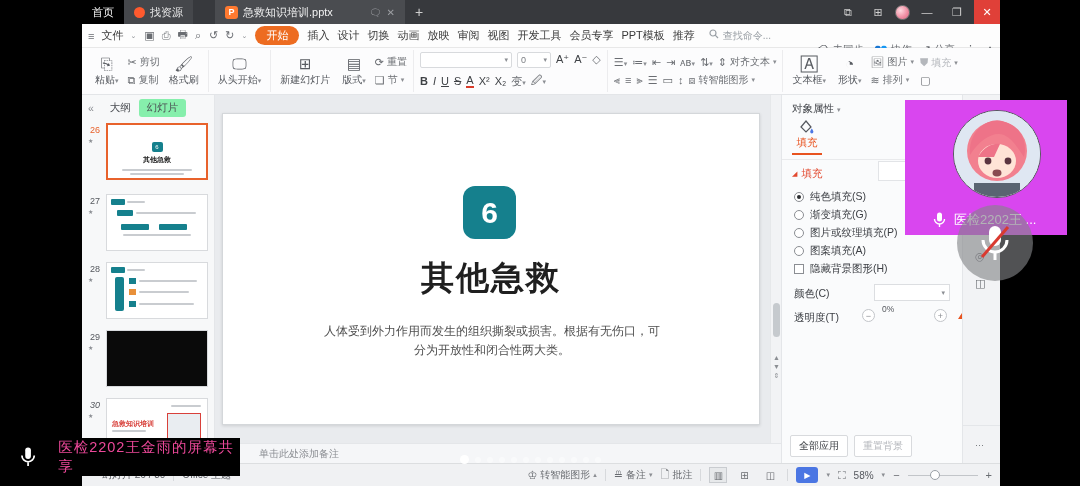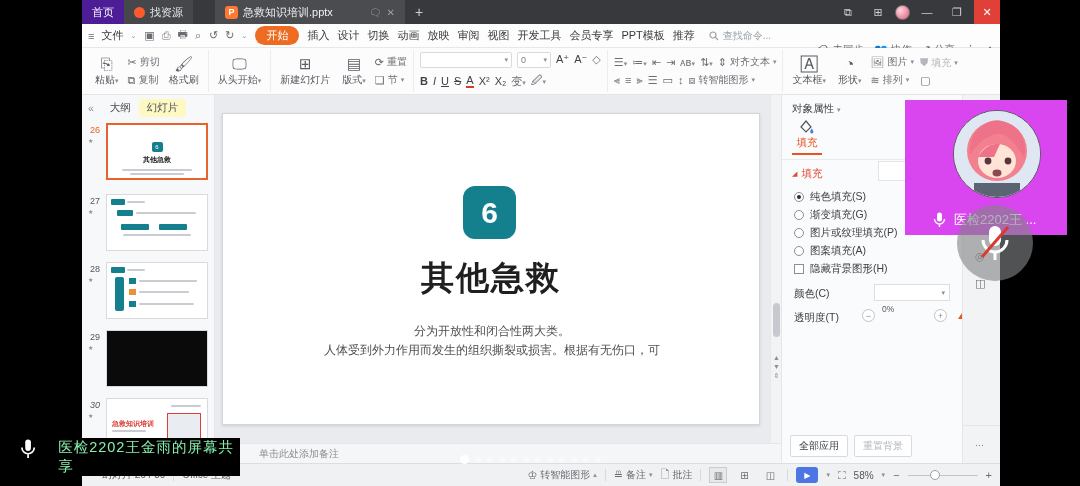--- a/index.html
+++ b/index.html
@@ -5,57 +5,57 @@
   * { margin:0; padding:0; box-sizing:border-box; }
   html,body { background:#000; }
   body { font-family:"Liberation Sans","DejaVu Sans",sans-serif; }
   .stage { position:relative; width:1080px; height:486px; background:#000; overflow:hidden; }
   .abs { position:absolute; }
   .window { position:absolute; left:82px; top:0; width:918px; height:486px; background:#fff; overflow:hidden; }
 
   
   .tabbar { position:absolute; left:0; top:0; width:918px; height:24px; background:#37393d; display:flex; align-items:stretch; color:#dcdcdc; font-size:11px; }
   .tab { display:flex; align-items:center; gap:5px; padding:0 10px; }
-  .tab-home { background:#4c1d95; color:#fff;text-align:right; }
+  .tab-home { background:#000000; color:#fff;text-align:right; }
   .tab-res  { background:#45474b; color:#e8e8e8; }
   .tab-doc  { background:#4a4c50; color:#f2f2f2; margin-left:22px; width:190px; }
   .doc-ico { width:13px; height:13px; background:#ff7a30; border-radius:3px; color:#fff; font-size:9px; font-weight:bold; display:flex; align-items:center; justify-content:center; }
   .tab-doc .dim { color:#9d9fa3; font-size:10px; }
   .tabbar-right { margin-left:auto; display:flex; align-items:center; gap:4px; padding-right:0; }
   .winbtn { width:26px; height:24px; display:flex; align-items:center; justify-content:center; color:#cfcfcf; font-size:11px; }
   .winbtn.close { background:#e04038; color:#fff; }
   .mini-avatar { width:15px; height:15px; border-radius:50%; background:radial-gradient(circle at 35% 35%, #ffd9e0, #ef8aa0 60%, #d96a85); border:1px solid #777; }
 
   
   .menubar { position:absolute; left:0; top:24px; width:918px; height:24px; background:#fdfdfd; border-bottom:1px solid #e8e8e8; display:flex; align-items:center; font-size:11px; color:#3a3a3a; padding:0 6px; gap:8px; }
   .menubar .grp { display:flex; align-items:center; gap:7px; }
   .gico { color:#6a6d72; font-size:11px; }
   .pill-start { background:#ed6c21; color:#fff; border-radius:10px; padding:2px 11px; font-size:11px; }
   .menu-item { color:#3a3a3a; }
-  .searchbox { display:flex; align-items:center; gap:4px; color:#9aa0a6; font-size:10px; margin-left:6px; }
+  .searchbox { display:flex; align-items:flex-start; gap:4px; color:#9aa0a6; font-size:10px; margin-left:6px; }
   .menubar-right { margin-left:auto; display:flex; align-items:center; gap:10px; color:#4a4d52; font-size:10.5px;margin-top:28px; }
 
   
   .toolbar { position:absolute; left:0; top:48px; width:918px; height:47px; background:#fcfcfd; border-bottom:1px solid #e3e5e8; display:flex; align-items:stretch; padding:2px 4px; color:#55585e; font-size:10px; }
   .tgroup { display:flex; align-items:center; gap:6px; padding:0 6px; border-right:1px solid #ececee; }
   .bigbtn { display:flex; flex-direction:column; align-items:center; justify-content:center; gap:2px; padding:0 3px; }
   .bigbtn .bico { font-size:15px; color:#595c62; line-height:15px; }
   .tcol { display:flex; flex-direction:column; justify-content:center; gap:4px; }
   .trow { display:flex; align-items:center; gap:5px; }
   .sbtn { display:flex; align-items:center; gap:3px; color:#6a6d72; }
   .sbtn .i { font-size:11px; }
   .combo { border:1px solid #d8dadd; background:#fff; border-radius:2px; height:16px; display:flex; align-items:center; justify-content:space-between; padding:0 3px; color:#7a7d82; font-size:9px; }
   .fmt { font-size:11px; color:#3f4246; }
   .caret { font-size:7px; color:#8b8e93; }
   .gray { color:#b4b7bc; }
 
   
   .sidebar { position:absolute; left:0; top:95px; width:133px; height:348px; background:#f7f8f9; border-right:1px solid #e4e6e9; overflow:hidden; }
   .side-head { display:flex; align-items:center; height:26px; padding:0 6px; gap:8px; font-size:10.5px; color:#4a4d52; }
-  .side-tab-active { background:#fef9c3; border-radius:3px; padding:2px 8px; }
+  .side-tab-active { background:#86efac; border-radius:3px; padding:2px 8px; }
   .thumb-wrap { position:absolute; left:24px; width:102px; height:57px; background:#fff; border:1px solid #d8dadd; overflow:hidden; }
   .thumb-wrap.sel { border:2px solid #e8622c; }
   .tnum { position:absolute; left:4px; width:18px; text-align:center; font-size:9px; color:#55585e; }
   .tnum.sel { color:#e8622c; }
   .tstar { position:absolute; left:6px; font-size:6px; color:#8b8e93; }
   .mini-badge { background:#15808d; color:#fff; border-radius:2px; font-size:6px; display:inline-flex; align-items:center; justify-content:center; width:11px; height:10px; }
   .mini-line { background:#c9ccd0; height:2px; border-radius:1px; }
   .mini-btn { background:#15808d; height:6px; border-radius:1px; }
 
   
@@ -100,21 +100,21 @@
   .viewbox.on { border-color:#c9ccd0; background:#e7e9eb; }
   .playbtn { width:22px; height:16px; background:#4b76e3; border-radius:3px; color:#fff; font-size:8px; display:flex; align-items:center; justify-content:center; }
   .ztrack { position:relative; width:70px; height:1px; background:#c2c5c9; }
   .zknob { position:absolute; left:22px; top:-5px; width:10px; height:10px; border-radius:50%; background:#fff; border:1px solid #9aa0a6; }
 
   
   .webcam { position:absolute; left:905px; top:100px; width:162px; height:135px; background:#d946ef; z-index:40; }
   .cam-avatar { position:absolute; left:48px; top:10px; width:88px; height:88px; border-radius:50%; overflow:hidden; border:1px solid #55575c; background:#dfe7f2; }
   .cam-name { position:absolute; left:0; bottom:6px; width:100%; display:flex; align-items:center; gap:8px; padding-left:28px; color:#fff; font-size:13px; }
   .mic-float { position:absolute; left:957px; top:205px; width:76px; height:76px; border-radius:50%; background:rgba(130,132,136,.62); z-index:41; display:flex; align-items:center; justify-content:center; }
-  .share-banner { position:absolute; left:8px; top:438px; width:232px; height:38px; background:#000; z-index:42; display:flex; align-items:flex-start; gap:22px; padding-left:12px; color:#86efac; font-size:14.5px; letter-spacing:1px; }
+  .share-banner { position:absolute; left:8px; top:438px; width:232px; height:38px; background:#000; z-index:42; display:flex; align-items:center; gap:22px; padding-left:12px; color:#ec4899; font-size:14.5px; letter-spacing:1px; }
   .dots { position:absolute; left:460px; top:455px; z-index:30; display:flex; align-items:center; gap:6px; }
   .dot { width:6px; height:6px; border-radius:50%; background:rgba(255,255,255,.45); }
   .dot.on { width:9px; height:9px; background:#fff; }
 </style>
 </head>
 <body>
 
 <div class="stage">
 
   <div class="window">
@@ -405,22 +405,22 @@
         <div style="position:absolute;right:6px;top:14px;width:34px;height:26px;background:#e9edf1;border:1px solid #d8403a;"></div>
 
       </div>
     </div>
 
     <div class="canvas">
       <div class="slide">
         <div class="badge6">6</div>
         <div class="slide-title">其他急救</div>
         <div class="slide-body">
+          <div>人体受到外力作用而发生的组织撕裂或损害。根据有无伤口，可</div>
           <div>分为开放性和闭合性两大类。</div>
-          <div>人体受到外力作用而发生的组织撕裂或损害。根据有无伤口，可</div>
         </div>
       </div>
     </div>
     <div class="vscroll">
       <div class="vthumb"></div>
       <div class="varrows">▲<br>▼<br>⇕</div>
     </div>
 
     <div class="props">
       <div class="props-title"><span>对象属性</span> <span class="caret">▾</span></div>

